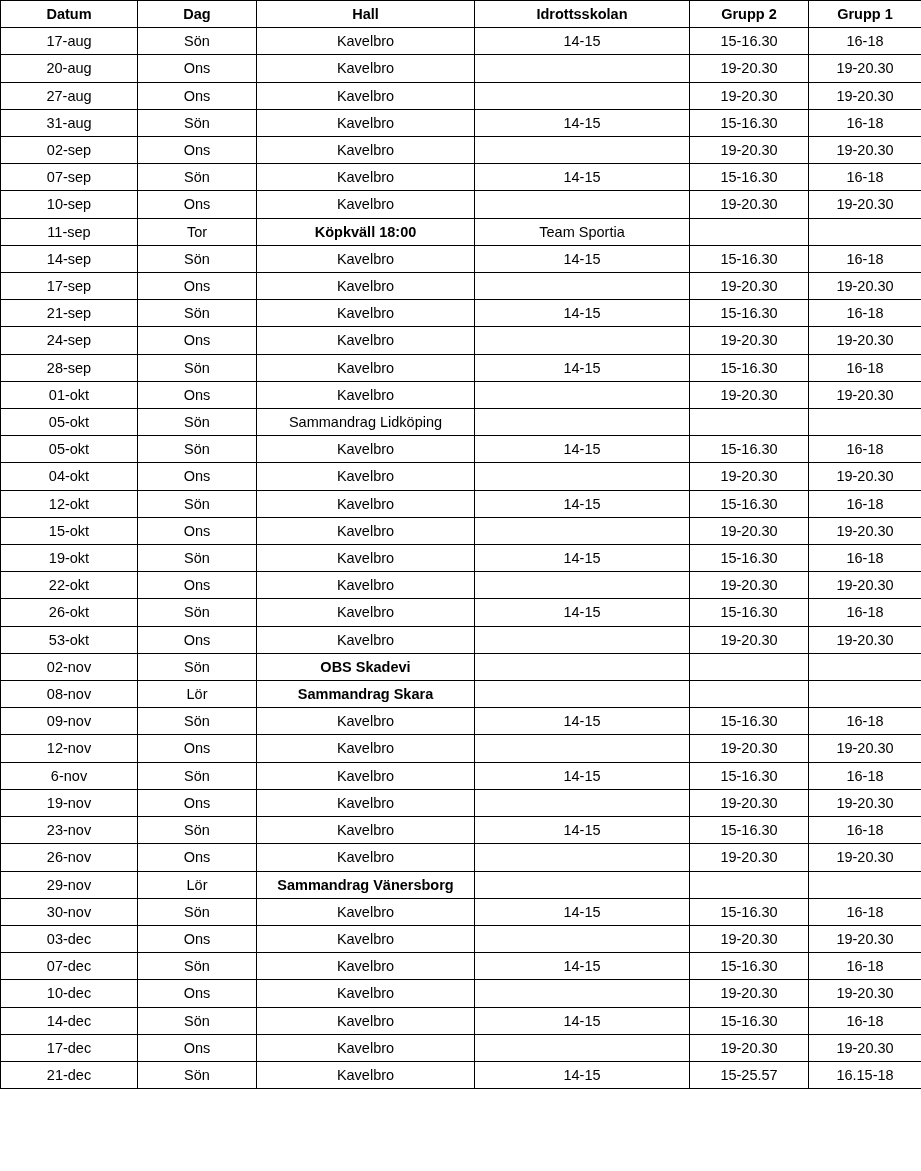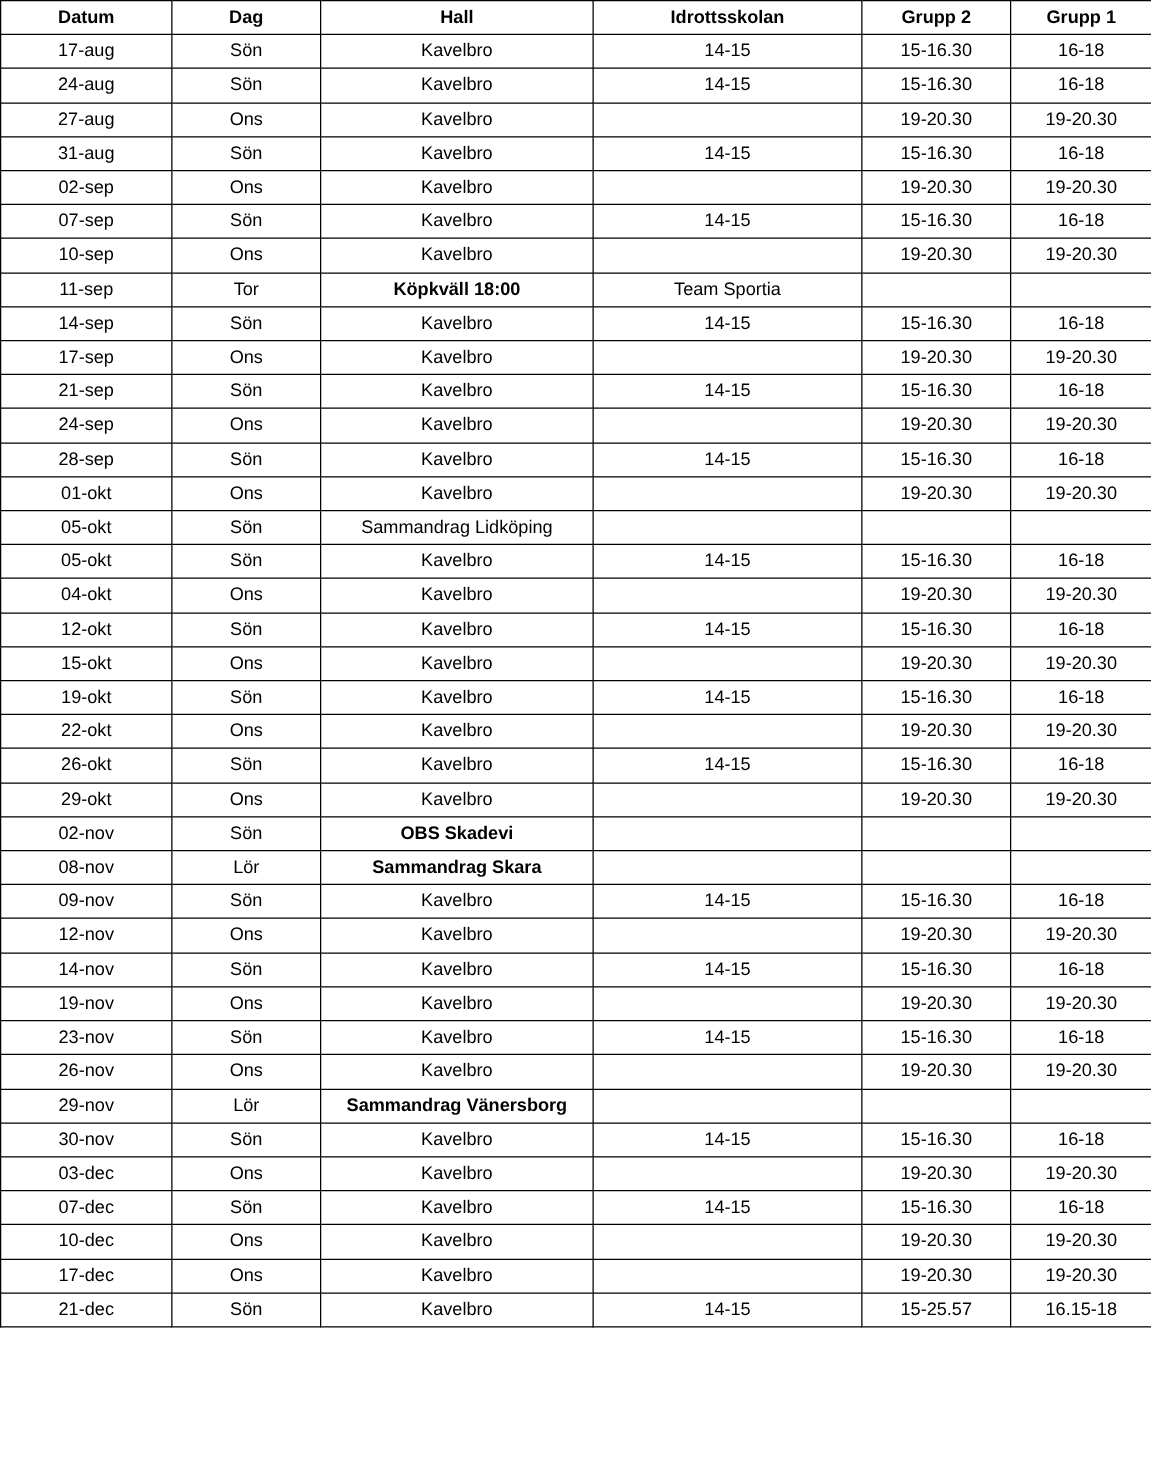--- a/index.html
+++ b/index.html
@@ -77,26 +77,26 @@
   <tbody id="schedule-body">
       <tr>
         <td>17-aug</td>
         <td>Sön</td>
         <td>Kavelbro</td>
         <td>14-15</td>
         <td>15-16.30</td>
         <td>16-18</td>
       </tr>
       <tr>
-        <td>24-aug</td>
-        <td>Sön</td>
-        <td>Kavelbro</td>
-        <td>14-15</td>
-        <td>15-16.30</td>
-        <td>16-18</td>
+        <td>20-aug</td>
+        <td>Ons</td>
+        <td>Kavelbro</td>
+        <td></td>
+        <td>19-20.30</td>
+        <td>19-20.30</td>
       </tr>
       <tr>
         <td>27-aug</td>
         <td>Ons</td>
         <td>Kavelbro</td>
         <td></td>
         <td>19-20.30</td>
         <td>19-20.30</td>
       </tr>
       <tr>
@@ -245,21 +245,21 @@
       </tr>
       <tr>
         <td>26-okt</td>
         <td>Sön</td>
         <td>Kavelbro</td>
         <td>14-15</td>
         <td>15-16.30</td>
         <td>16-18</td>
       </tr>
       <tr>
-        <td>29-okt</td>
+        <td>53-okt</td>
         <td>Ons</td>
         <td>Kavelbro</td>
         <td></td>
         <td>19-20.30</td>
         <td>19-20.30</td>
       </tr>
       <tr>
         <td>02-nov</td>
         <td>Sön</td>
         <td class="bold">OBS Skadevi</td>
@@ -285,21 +285,21 @@
       </tr>
       <tr>
         <td>12-nov</td>
         <td>Ons</td>
         <td>Kavelbro</td>
         <td></td>
         <td>19-20.30</td>
         <td>19-20.30</td>
       </tr>
       <tr>
-        <td>14-nov</td>
+        <td>6-nov</td>
         <td>Sön</td>
         <td>Kavelbro</td>
         <td>14-15</td>
         <td>15-16.30</td>
         <td>16-18</td>
       </tr>
       <tr>
         <td>19-nov</td>
         <td>Ons</td>
         <td>Kavelbro</td>
@@ -355,20 +355,28 @@
         <td>15-16.30</td>
         <td>16-18</td>
       </tr>
       <tr>
         <td>10-dec</td>
         <td>Ons</td>
         <td>Kavelbro</td>
         <td></td>
         <td>19-20.30</td>
         <td>19-20.30</td>
+      </tr>
+      <tr>
+        <td>14-dec</td>
+        <td>Sön</td>
+        <td>Kavelbro</td>
+        <td>14-15</td>
+        <td>15-16.30</td>
+        <td>16-18</td>
       </tr>
       <tr>
         <td>17-dec</td>
         <td>Ons</td>
         <td>Kavelbro</td>
         <td></td>
         <td>19-20.30</td>
         <td>19-20.30</td>
       </tr>
       <tr>

